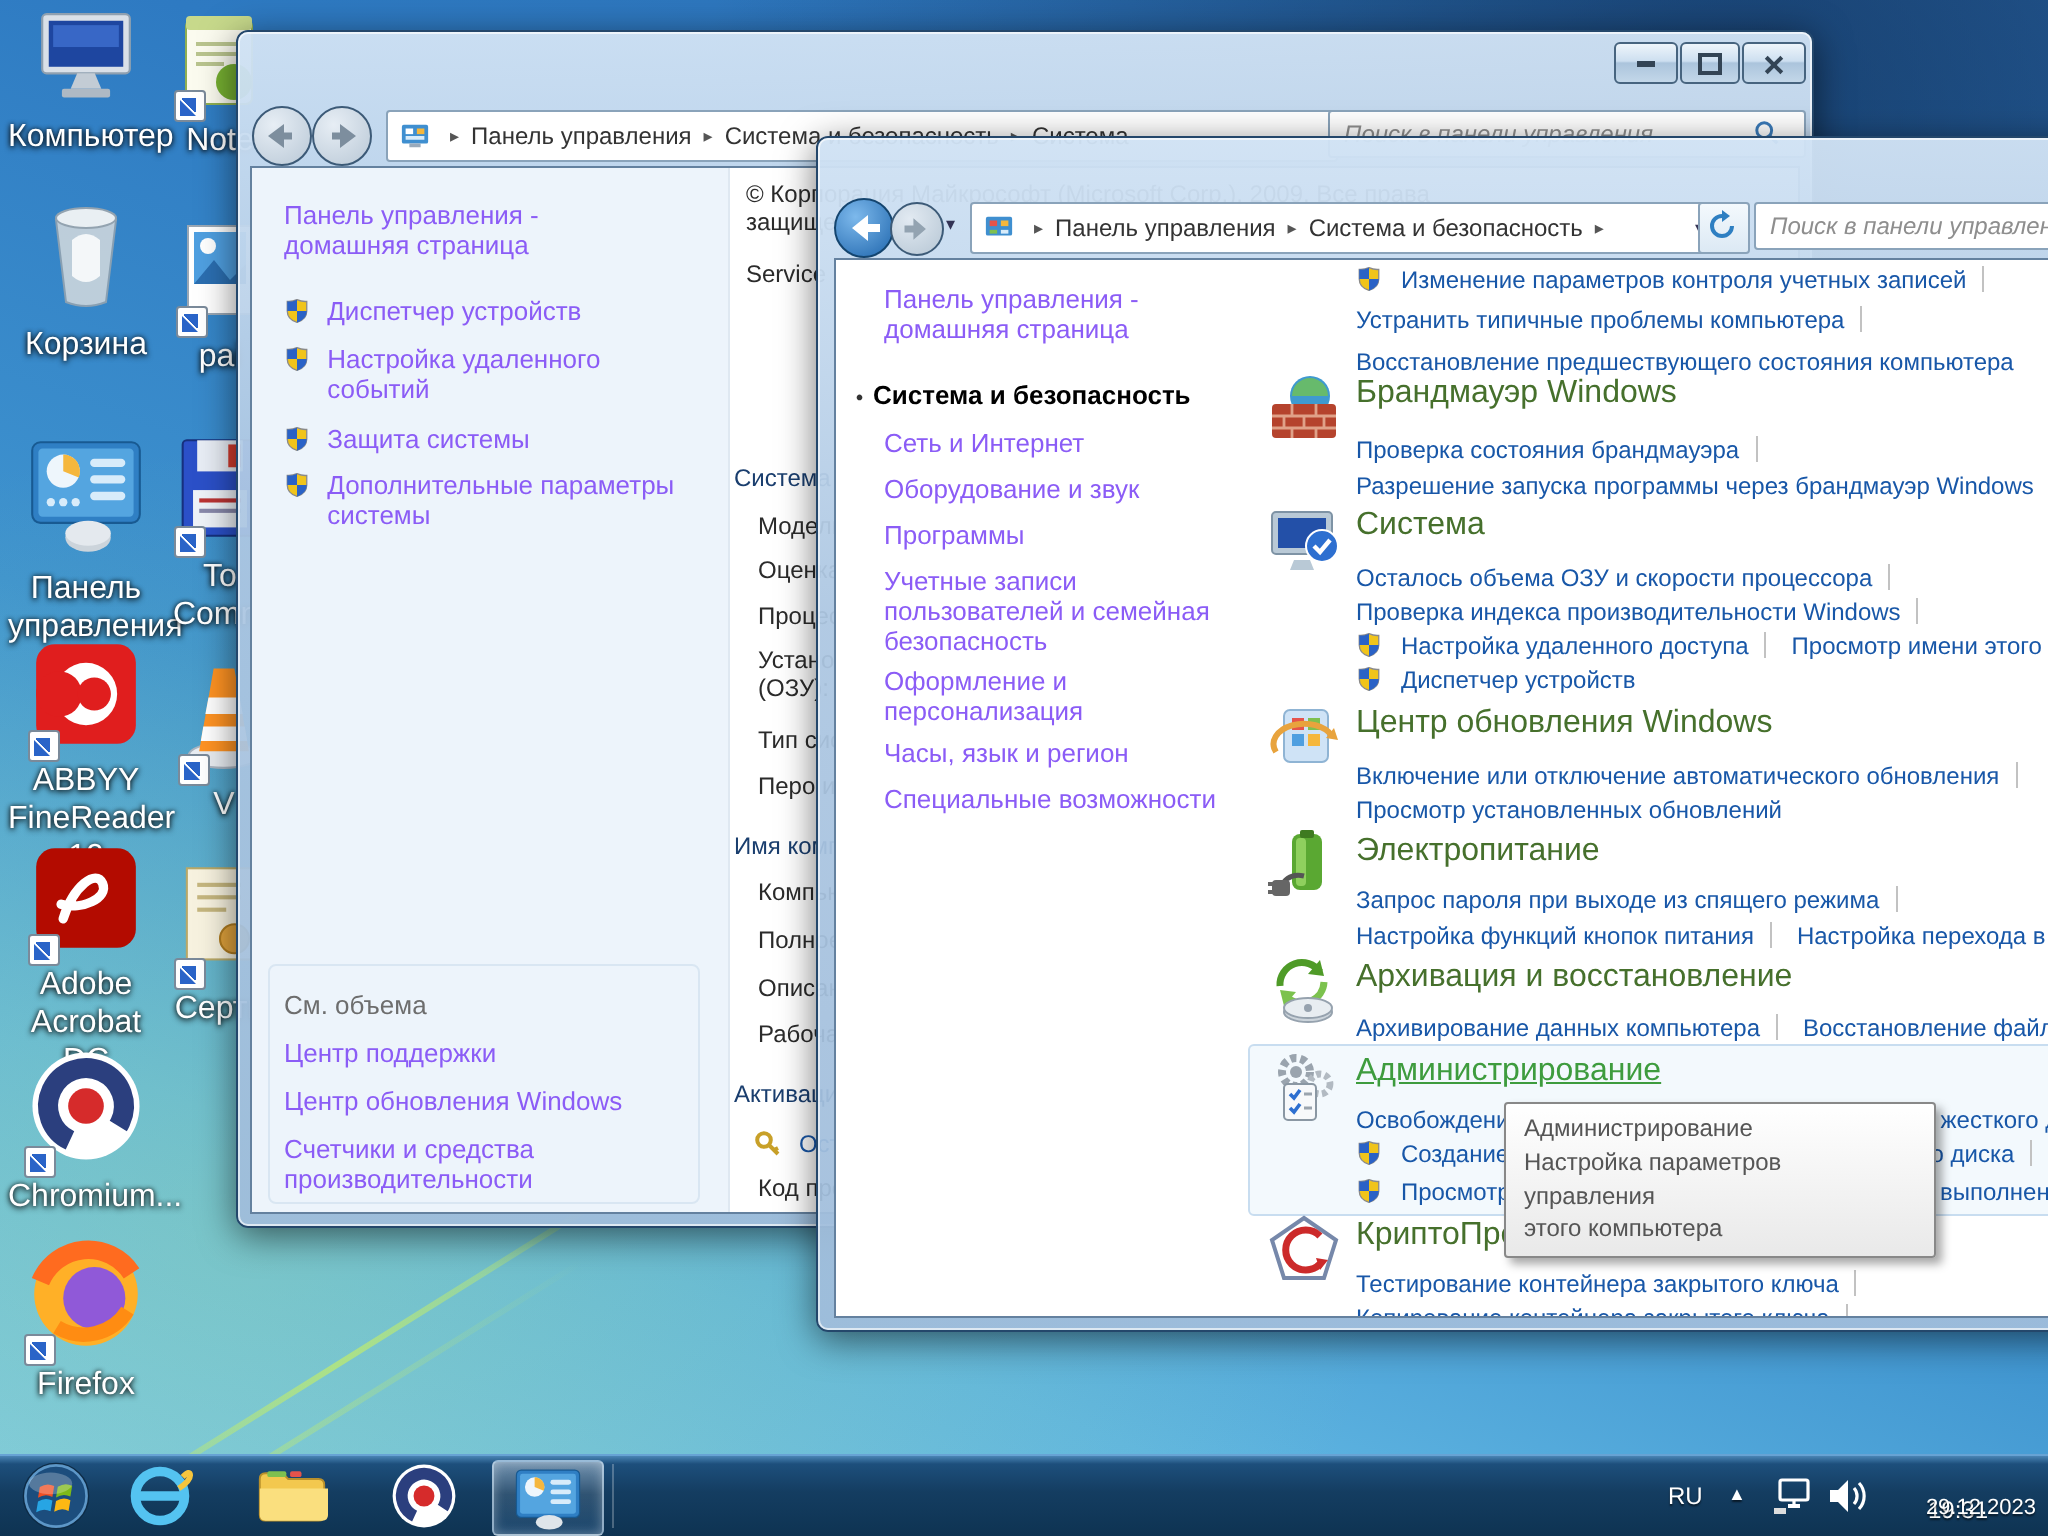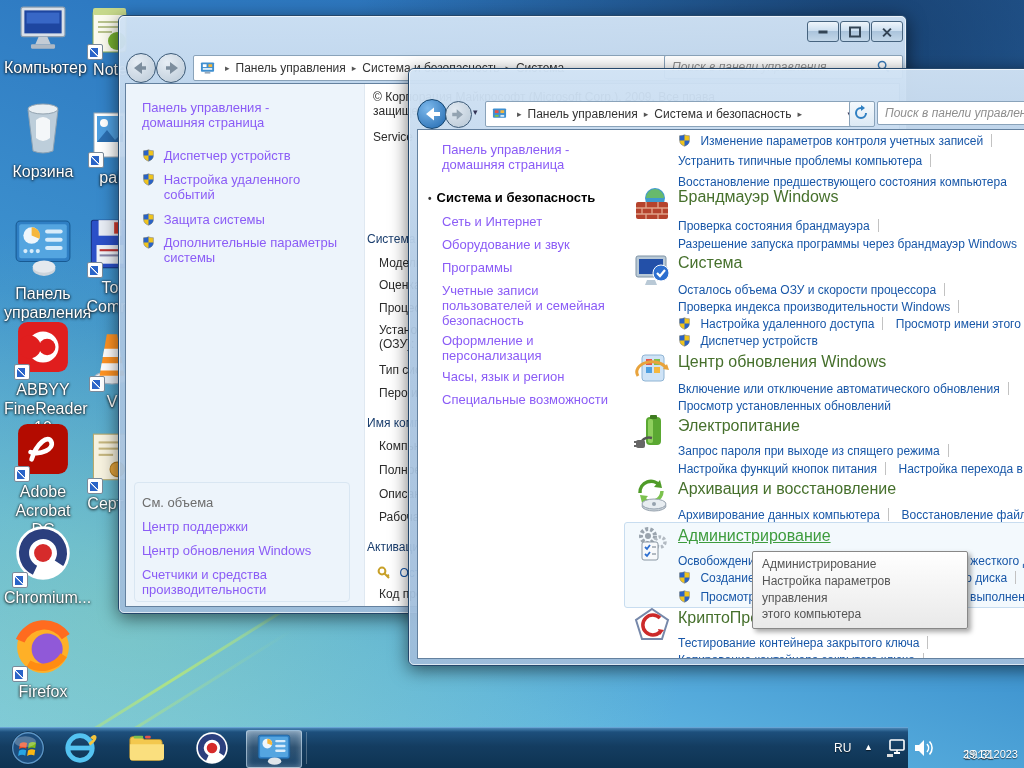--- a/index.html
+++ b/index.html
@@ -56,21 +56,21 @@
   .sideitem{position:absolute;font-size:13px;color:#8b5cf6;cursor:pointer;}
   .graylab{color:#6d6d6d;}
   .blab{position:absolute;font-size:12px;color:#2b2b2b;white-space:pre-line;}
   .bsec{position:absolute;font-size:12px;color:#1a3e6e;white-space:nowrap;}
   .bsec i{display:inline-block;width:380px;height:1px;background:#d5dfe8;vertical-align:3px;margin-left:8px;}
   
   .tooltip{position:absolute;z-index:40;background:linear-gradient(180deg,#ffffff,#e9e9e9);
     border:1px solid #888;border-radius:2px;box-shadow:3px 3px 5px rgba(0,0,0,.35);
     padding:4px 9px 5px;font-size:12px;color:#555;line-height:1.4;}
   
-  #taskbar{position:absolute;left:0;bottom:0;width:908px;height:40px;z-index:50;
+  #taskbar{position:absolute;left:0;bottom:0;width:1024px;height:40px;z-index:50;
     background:linear-gradient(180deg,#4a85b5 0%,#1d4f7c 10%,#143d61 45%,#0e3352 100%);
     border-top:1px solid #67a3d4;}
   .tbtn{position:absolute;top:2px;width:44px;height:36px;display:flex;align-items:center;justify-content:center;cursor:pointer;}
   .tbtn.active{background:linear-gradient(180deg,rgba(255,255,255,.38),rgba(255,255,255,.12) 45%,rgba(70,130,190,.25));
     border:1px solid rgba(220,240,255,.6);border-radius:3px;box-shadow:inset 0 0 6px rgba(255,255,255,.35);}
   .traytext{position:absolute;color:#fff;font-size:12px;text-shadow:0 1px 1px rgba(0,0,0,.6);}
 </style>
 </head>
 <body>
 

